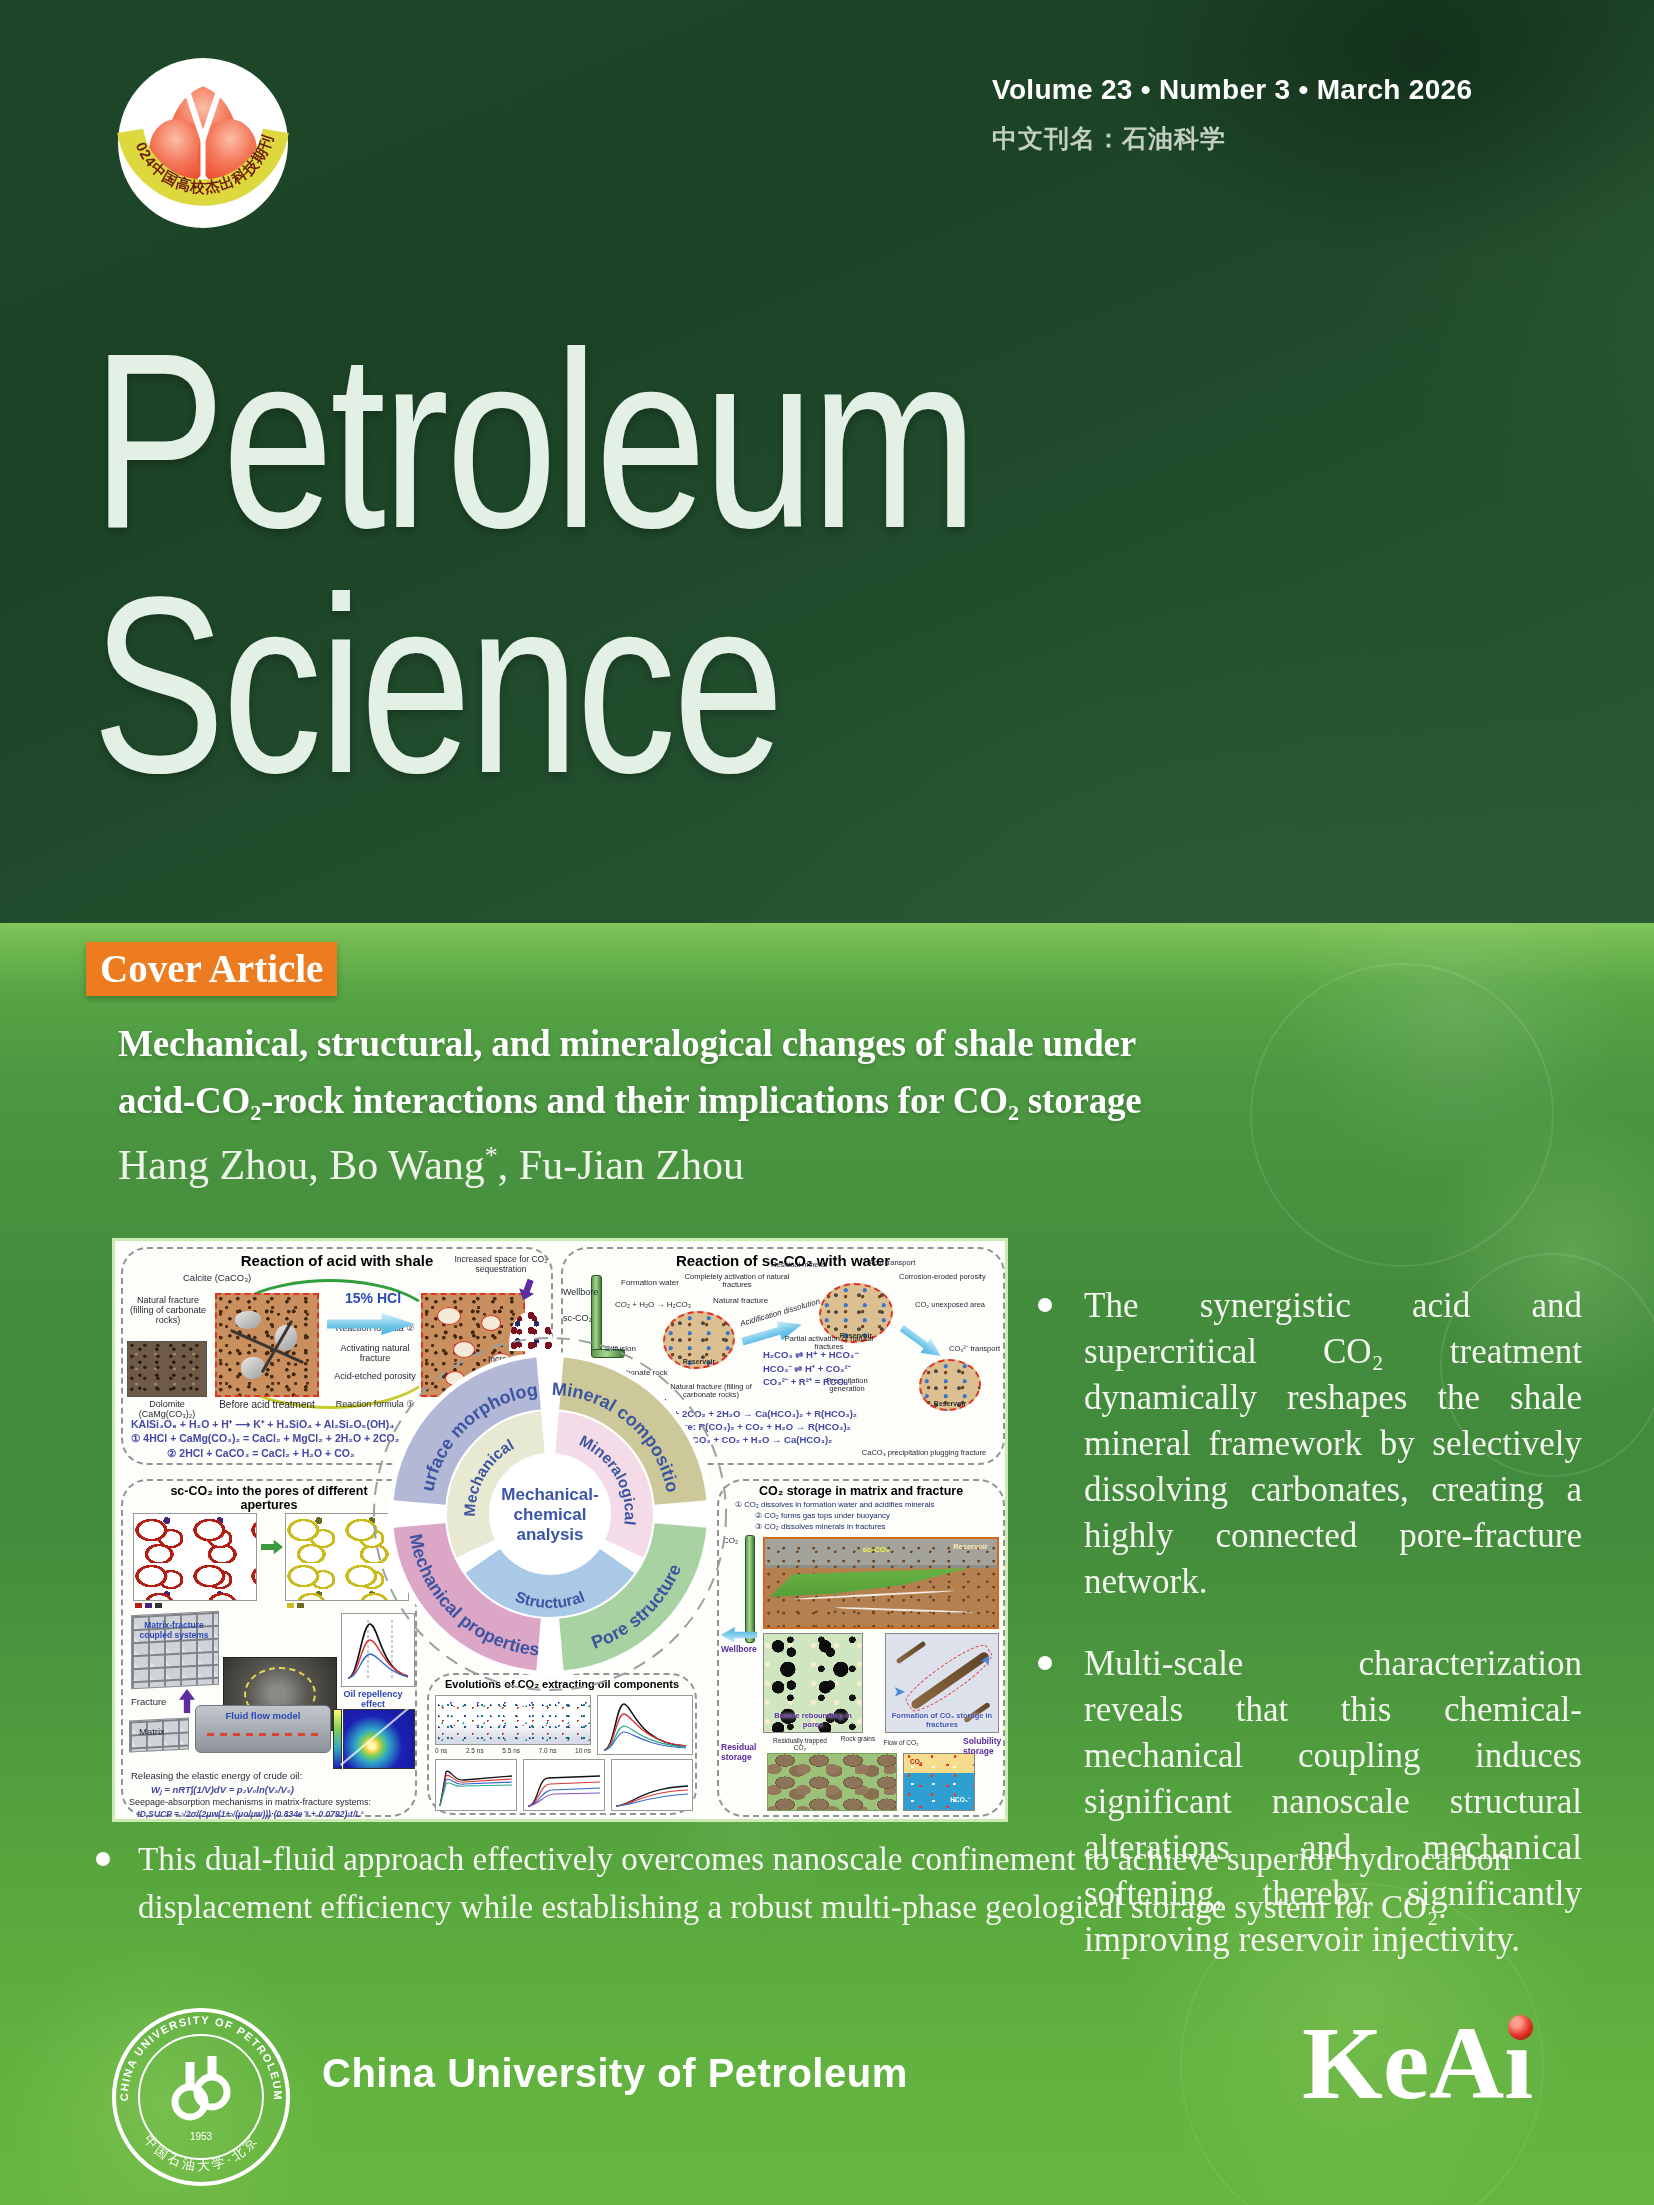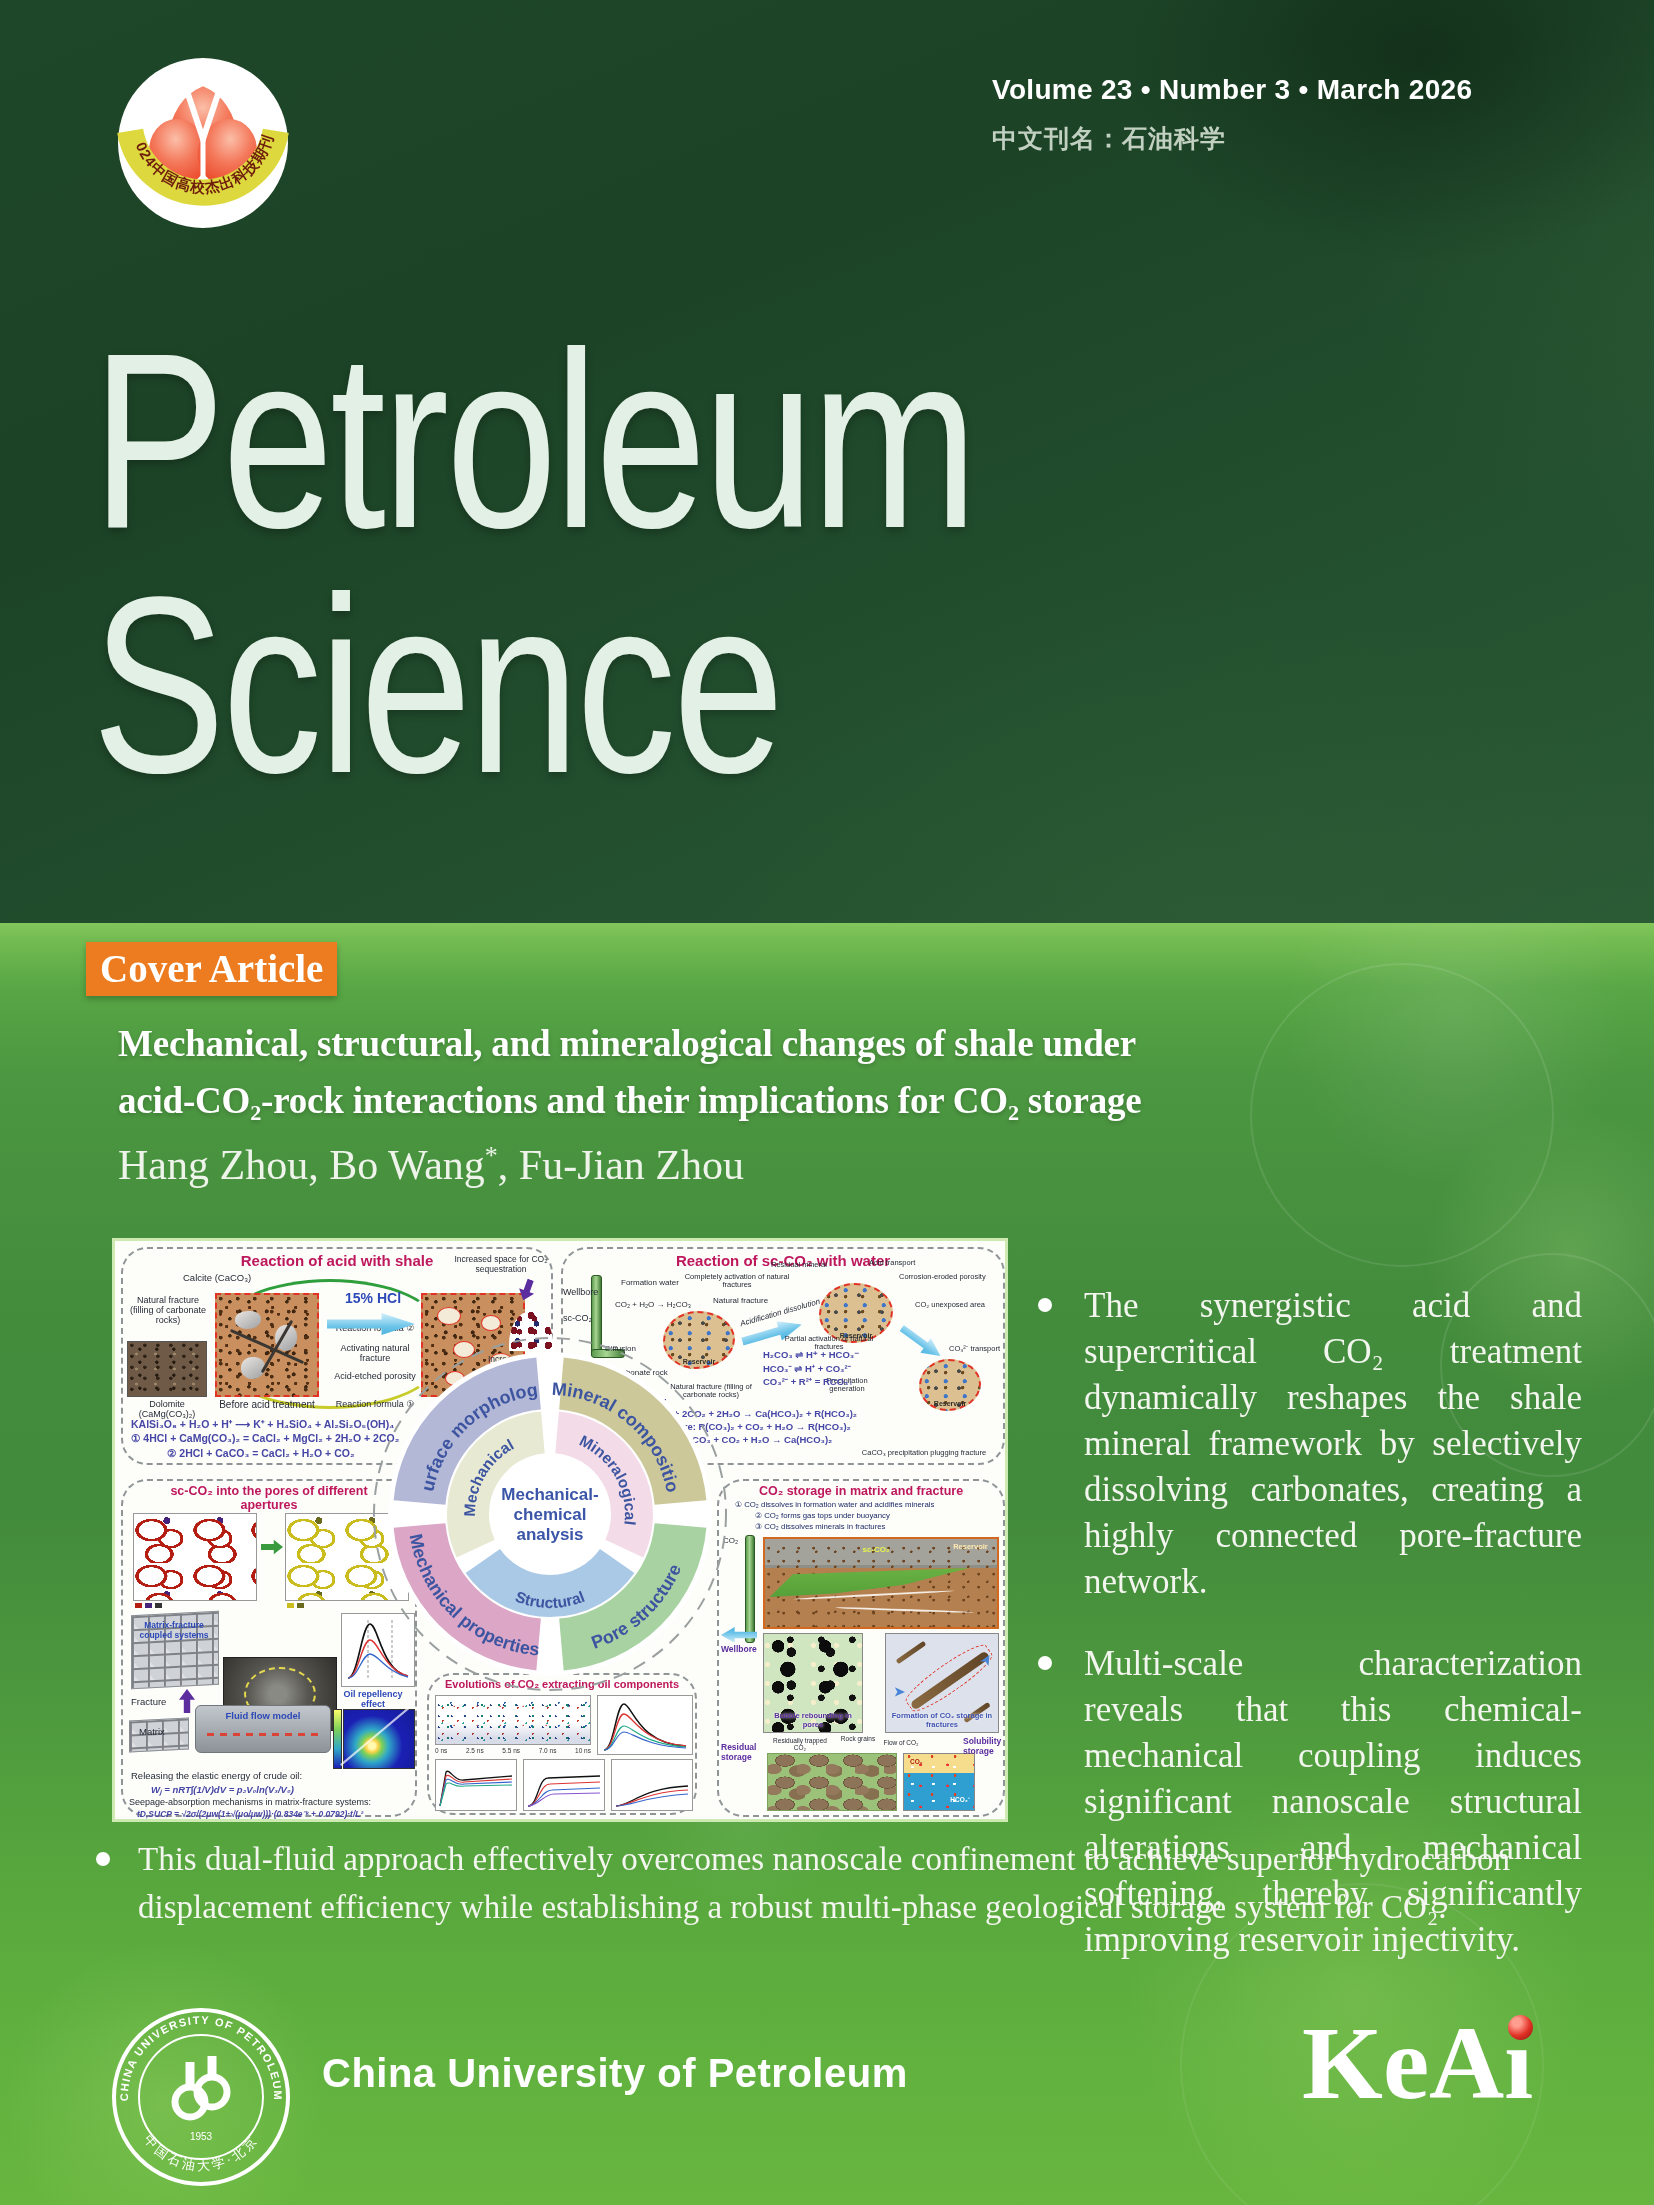--- a/index.html
+++ b/index.html
@@ -64,21 +64,21 @@
     letter-spacing:.5px;}
   .keai{position:absolute;left:1302px;top:1088px;color:#fff;
     font-family:"Liberation Serif",serif;font-size:104px;line-height:104px;font-weight:600;}
   .keai .reddot{position:absolute;right:0px;top:4px;width:25px;height:25px;border-radius:50%;
     background:radial-gradient(circle at 35% 30%, #ff9d8f 0 18%, #e23327 55%, #8d0f0c 100%);}
   
   .figure-panel{position:absolute;left:112px;top:315px;width:896px;height:584px;
     background:#fdfdfa;border:3px solid #cdeab2;box-sizing:border-box;
     font-family:"Liberation Sans",sans-serif;}
   .fregion{position:absolute;border:2px dashed #8f9496;border-radius:26px;box-sizing:border-box;}
-  .ftitle{position:absolute;left:0;right:0;text-align:center;font-weight:bold;color:#be185d;}
+  .ftitle{position:absolute;left:0;right:0;text-align:center;font-weight:bold;color:#000000;}
   .fl{position:absolute;color:#1f2430;line-height:1.12;}
   .fl.c{text-align:center;}
   .fl.pur{color:#5b2d9e;font-weight:bold;}
   .fl.blu{color:#2d49b8;font-weight:bold;}
   .feq{position:absolute;color:#4646a6;font-weight:600;}
   
   .rock{position:absolute;background-color:#c98f5f;border:2px dashed #e03324;box-sizing:border-box;
     background-image:
       radial-gradient(circle 2.2px at 22% 28%, #4d2e14 0 1.6px, transparent 2.2px),
       radial-gradient(circle 2px at 68% 40%, #3f2812 0 1.5px, transparent 2px),

